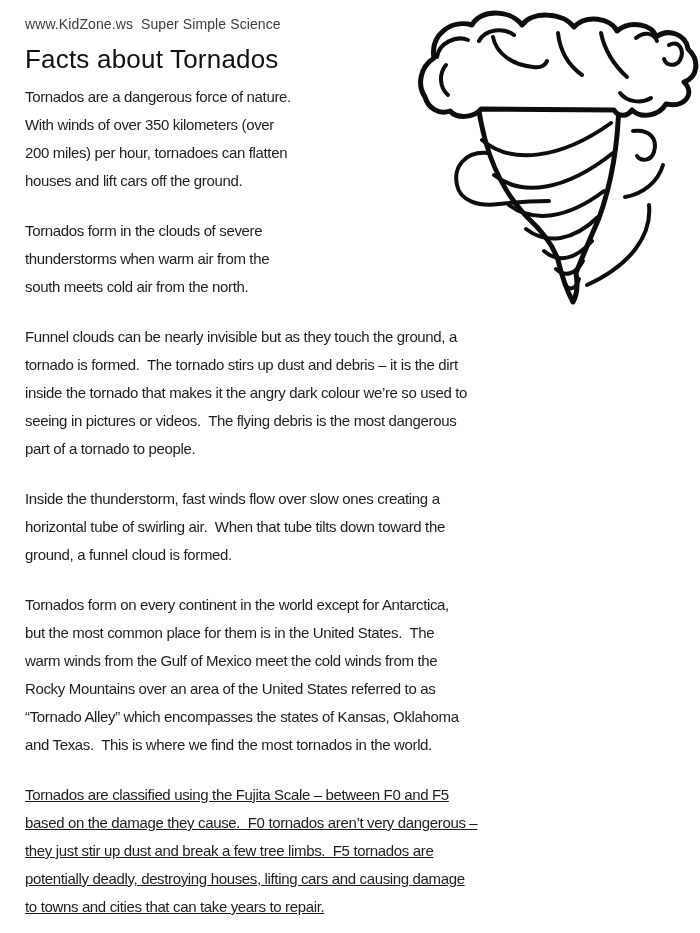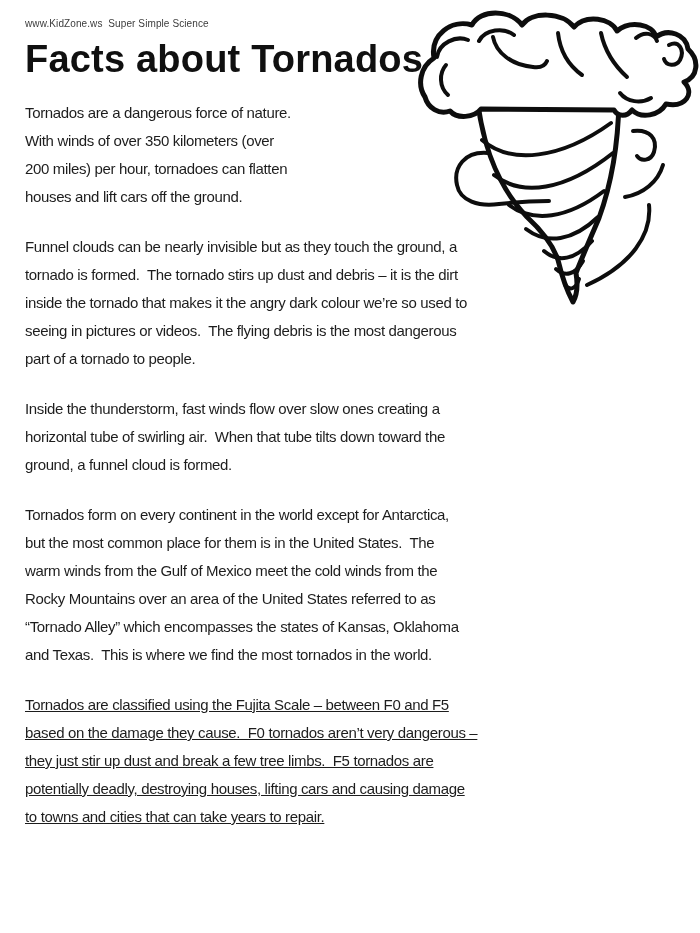--- a/index.html
+++ b/index.html
@@ -10,30 +10,30 @@
   }
   .page {
     position: relative;
     width: 700px; height: 933px;
     box-sizing: border-box;
     padding: 15px 0 0 25px;
     background: #ffffff;
     overflow: hidden;
   }
   .credit {
-    font-size: 10px; line-height: 18px;
+    font-size: 14px; line-height: 18px;
     letter-spacing: 0.1px;
     color: #3c3c3c;
     margin: 0 0 8px 0;
     white-space: pre;
   }
   h1.title {
-    font-size: 38px; line-height: 36px;
-    margin: 0 0 22px 0;
-    font-weight: 700;
+    font-size: 26px; line-height: 36px;
+    margin: 0 0 6px 0;
+    font-weight: 400;
     color: #101010;
     letter-spacing: 0.2px;
   }
   p.para {
     font-size: 15px; line-height: 28px;
     letter-spacing: -0.35px;
     color: #1d1d1d;
     margin: 0 0 22px 0;
     white-space: pre;
   }
@@ -107,20 +107,23 @@
       <path class="detail" d="M 248 160 C 243 177, 228 189, 210 192"></path>
       <path class="detail" d="M 234 200 C 237 230, 216 260, 172 280"></path>
     </g>
   </svg>
 
   <div class="content">
     <p class="para">Tornados are a dangerous force of nature.
 With winds of over 350 kilometers (over
 200 miles) per hour, tornadoes can flatten
 houses and lift cars off the ground.</p>
+    <p class="para">Tornados form in the clouds of severe
+thunderstorms when warm air from the
+south meets cold air from the north.</p>
     <p class="para">Funnel clouds can be nearly invisible but as they touch the ground, a
 tornado is formed.  The tornado stirs up dust and debris – it is the dirt
 inside the tornado that makes it the angry dark colour we’re so used to
 seeing in pictures or videos.  The flying debris is the most dangerous
 part of a tornado to people.</p>
     <p class="para">Inside the thunderstorm, fast winds flow over slow ones creating a
 horizontal tube of swirling air.  When that tube tilts down toward the
 ground, a funnel cloud is formed.</p>
     <p class="para">Tornados form on every continent in the world except for Antarctica,
 but the most common place for them is in the United States.  The

